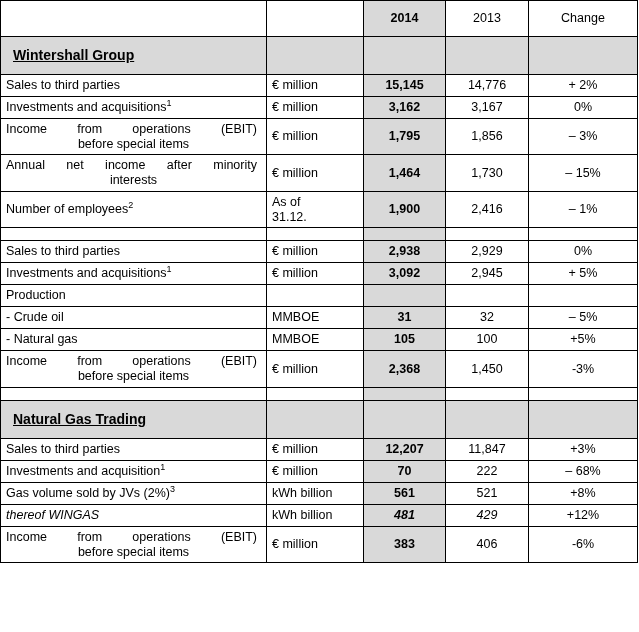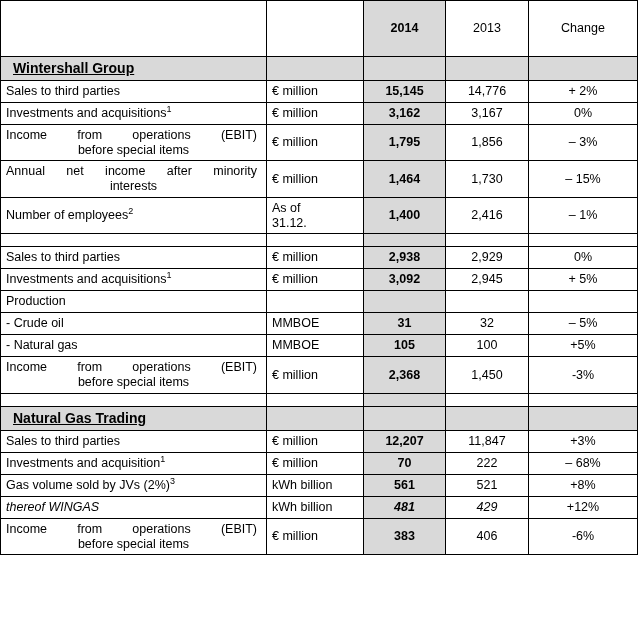--- a/index.html
+++ b/index.html
@@ -45,21 +45,21 @@
   
   tr.head td {
     border: none;
     background: #ffffff;
     height: 26px;
   }
   tr.head td.hcell {
     border: 1px solid #000000;
     text-align: center;
     font-size: 12.5px;
-    padding: 20px 5px;
+    padding: 10px 5px;
   }
   tr.head td.h2014 {
     font-weight: bold;
     background: #d9d9d9;
   }
   tr.head td.h2013 {
     background: #ffffff;
   }
   tr.head td.hchange {
     background: #ffffff;
@@ -88,21 +88,21 @@
     text-align: center;
     margin-top: 37px;
   }
   td.change {
     text-align: center;
   }
 
   
   tr.section td {
     background: #d9d9d9;
-    height: 24px;
+    height: 38px;
   }
   tr.section td.label {
     font-weight: bold;
     text-decoration: underline;
     font-size: 14px;
     padding-left: 12px;
   }
   tr.section td.sh-unit,
   tr.section td.sh-2013,
   tr.section td.sh-change {
@@ -215,21 +215,21 @@
         </td>
         <td class="unit">€ million</td>
         <td class="v2014">1,464</td>
         <td class="v2013">1,730</td>
         <td class="change">– 15%</td>
       </tr>
 
       <tr>
         <td class="label tall-3"><span>Number of employees</span><span class="sub">2</span></td>
         <td class="unit unit-twoline">As of<br>31.12.</td>
-        <td class="v2014">1,400</td>
+        <td class="v2014">1,900</td>
         <td class="v2013">2,416</td>
         <td class="change">– 1%</td>
       </tr>
 
       <tr class="spacer">
         <td></td>
         <td></td>
         <td class="sp-2014"></td>
         <td></td>
         <td></td>

